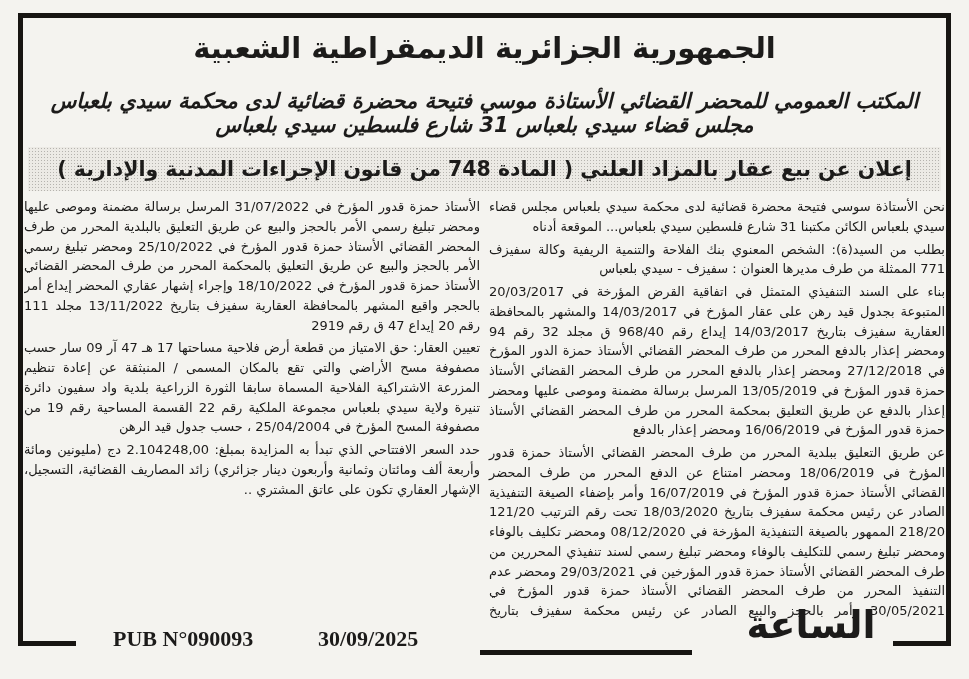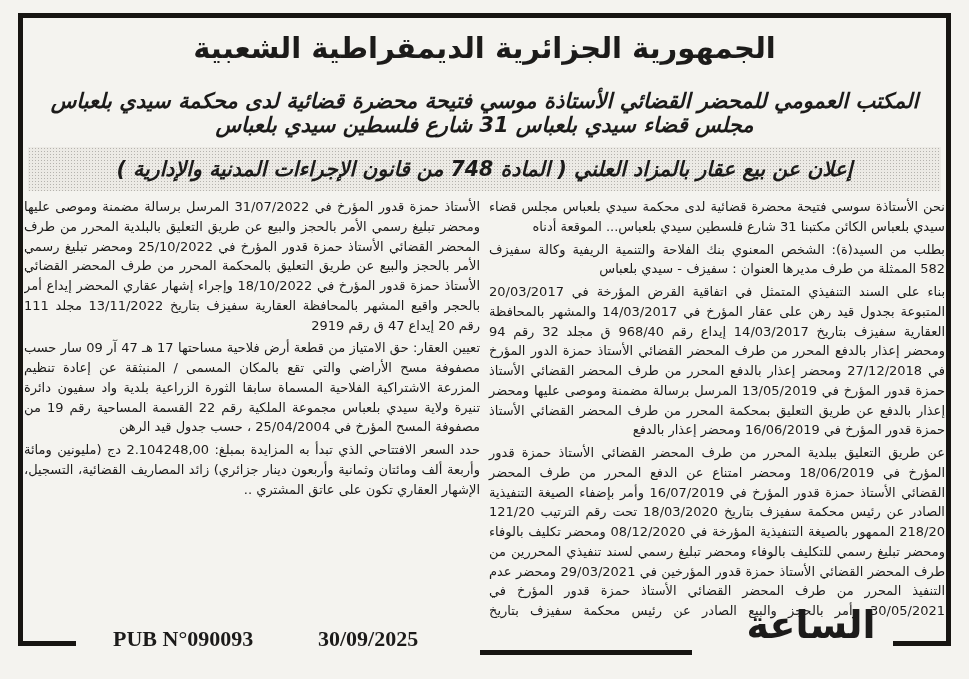--- a/index.html
+++ b/index.html
@@ -20,21 +20,20 @@
   .header-line2{margin-top:24px;font-size:21px;font-weight:bold;font-style:italic;}
   .header-line3{font-size:21px;font-weight:bold;font-style:italic;}
 
   .banner{
     position:absolute;top:147px;left:28px;right:28px;box-sizing:border-box;
     padding:10px 6px;text-align:center;direction:rtl;
     font-size:20.5px;font-weight:bold;
     background-color:#eceae5;
     background-image:radial-gradient(#b5b3ae 0.7px, rgba(0,0,0,0) 1px);
     background-size:3px 3px;
-    font-style:italic;
   }
 
   .columns{
     position:absolute;top:197px;left:24px;right:24px;height:424px;
     display:flex;gap:9px;direction:rtl;overflow:hidden;
   }
   .col{flex:1;text-align:justify;font-size:13px;font-weight:normal;line-height:1.52;}
   .col p{margin:0 0 3px 0;}
 
   .pub{
@@ -64,21 +63,21 @@
     <h1 class="header-line1">الجمهورية الجزائرية الديمقراطية الشعبية</h1>
     <div class="header-line2">المكتب العمومي للمحضر القضائي الأستاذة موسي فتيحة محضرة قضائية لدى محكمة سيدي بلعباس</div>
     <div class="header-line3">مجلس قضاء سيدي بلعباس 31 شارع فلسطين سيدي بلعباس</div>
   </div>
 
   <div class="banner">إعلان عن بيع عقار بالمزاد العلني ( المادة 748 من قانون الإجراءات المدنية والإدارية )</div>
 
   <div class="columns">
     <div class="col">
       <p>نحن الأستاذة سوسي فتيحة محضرة قضائية لدى محكمة سيدي بلعباس مجلس قضاء سيدي بلعباس الكائن مكتبنا 31 شارع فلسطين سيدي بلعباس... الموقعة أدناه</p>
-      <p>بطلب من السيد(ة): الشخص المعنوي بنك الفلاحة والتنمية الريفية وكالة سفيزف 582 الممثلة من طرف مديرها العنوان : سفيزف - سيدي بلعباس</p>
+      <p>بطلب من السيد(ة): الشخص المعنوي بنك الفلاحة والتنمية الريفية وكالة سفيزف 771 الممثلة من طرف مديرها العنوان : سفيزف - سيدي بلعباس</p>
       <p>بناء على السند التنفيذي المتمثل في اتفاقية القرض المؤرخة في 20/03/2017 المتبوعة بجدول قيد رهن على عقار المؤرخ في 14/03/2017 والمشهر بالمحافظة العقارية سفيزف بتاريخ 14/03/2017 إيداع رقم 968/40 ق مجلد 32 رقم 94 ومحضر إعذار بالدفع المحرر من طرف المحضر القضائي الأستاذ حمزة الدور المؤرخ في 27/12/2018 ومحضر إعذار بالدفع المحرر من طرف المحضر القضائي الأستاذ حمزة قدور المؤرخ في 13/05/2019 المرسل برسالة مضمنة وموصى عليها ومحضر إعذار بالدفع عن طريق التعليق بمحكمة المحرر من طرف المحضر القضائي الأستاذ حمزة قدور المؤرخ في 16/06/2019 ومحضر إعذار بالدفع</p>
       <p>عن طريق التعليق ببلدية المحرر من طرف المحضر القضائي الأستاذ حمزة قدور المؤرخ في 18/06/2019 ومحضر امتناع عن الدفع المحرر من طرف المحضر القضائي الأستاذ حمزة قدور المؤرخ في 16/07/2019 وأمر بإضفاء الصيغة التنفيذية الصادر عن رئيس محكمة سفيزف بتاريخ 18/03/2020 تحت رقم الترتيب 121/20 218/20 الممهور بالصيغة التنفيذية المؤرخة في 08/12/2020 ومحضر تكليف بالوفاء ومحضر تبليغ رسمي للتكليف بالوفاء ومحضر تبليغ رسمي لسند تنفيذي المحررين من طرف المحضر القضائي الأستاذ حمزة قدور المؤرخين في 29/03/2021 ومحضر عدم التنفيذ المحرر من طرف المحضر القضائي الأستاذ حمزة قدور المؤرخ في 30/05/2021 وأمر بالحجز والبيع الصادر عن رئيس محكمة سفيزف بتاريخ 08/06/2022 تحت رقم الترتيب 380/22 501/22 ومحضر تبليغ رسمي الأمر بالحجز والبيع المحرر من طرف المحضر القضائي</p>
     </div>
     <div class="col">
       <p>الأستاذ حمزة قدور المؤرخ في 31/07/2022 المرسل برسالة مضمنة وموصى عليها ومحضر تبليغ رسمي الأمر بالحجز والبيع عن طريق التعليق بالبلدية المحرر من طرف المحضر القضائي الأستاذ حمزة قدور المؤرخ في 25/10/2022 ومحضر تبليغ رسمي الأمر بالحجز والبيع عن طريق التعليق بالمحكمة المحرر من طرف المحضر القضائي الأستاذ حمزة قدور المؤرخ في 18/10/2022 وإجراء إشهار عقاري المحضر إيداع أمر بالحجر واقيع المشهر بالمحافظة العقارية سفيزف بتاريخ 13/11/2022 مجلد 111 رقم 20 إيداع 47 ق رقم 2919</p>
       <p>تعيين العقار: حق الامتياز من قطعة أرض فلاحية مساحتها 17 هـ 47 آر 09 سار حسب مصفوفة مسح الأراضي والتي تقع بالمكان المسمى / المنبثقة عن إعادة تنظيم المزرعة الاشتراكية الفلاحية المسماة سابقا الثورة الزراعية بلدية واد سفيون دائرة تنيرة ولاية سيدي بلعباس مجموعة الملكية رقم 22 القسمة المساحية رقم 19 من مصفوفة المسح المؤرخ في 25/04/2004 ، حسب جدول قيد الرهن</p>
       <p>حدد السعر الافتتاحي الذي تبدأ به المزايدة بمبلغ: 2.104248,00 دج (مليونين ومائة وأربعة ألف ومائتان وثمانية وأربعون دينار جزائري) زائد المصاريف القضائية، التسجيل، الإشهار العقاري تكون على عاتق المشتري ..</p>
 
     </div>
   </div>

